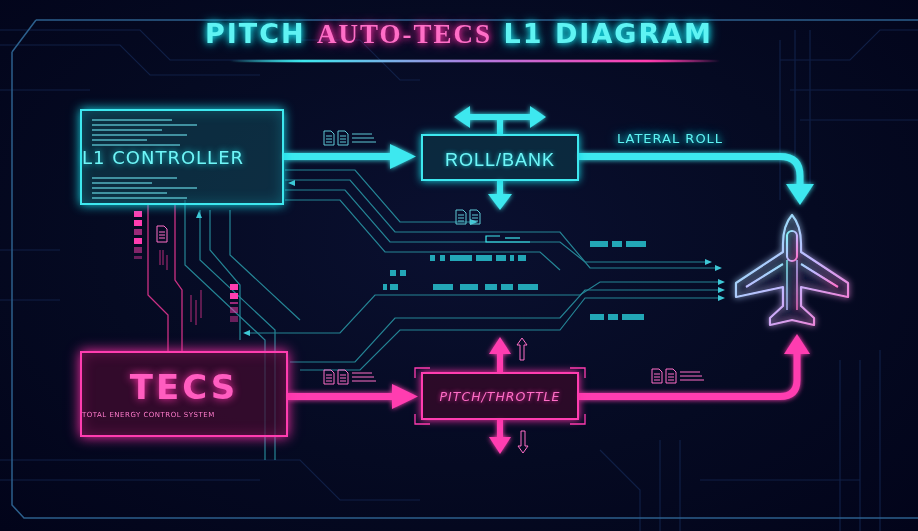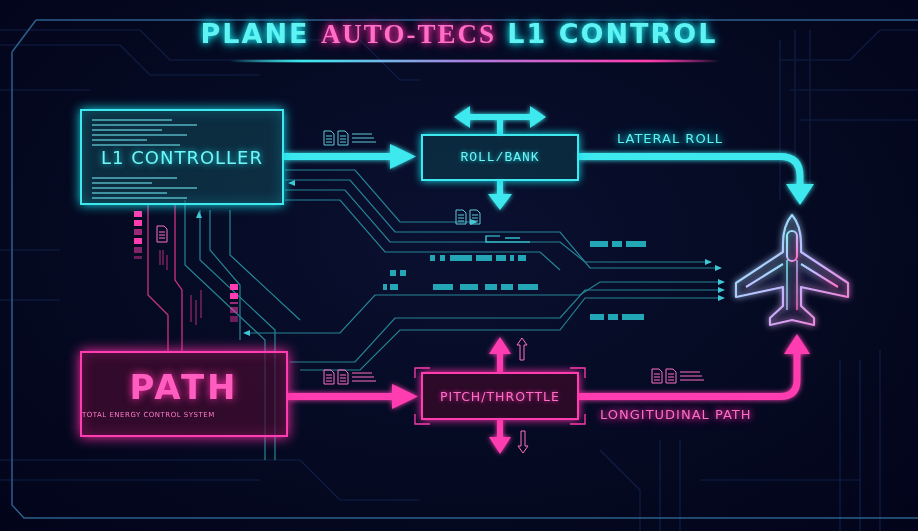--- a/index.html
+++ b/index.html
@@ -7,28 +7,28 @@
   .stage{position:absolute;left:0;top:0;width:918px;height:531px;
     background:radial-gradient(ellipse at 50% 45%, #0a1030 0%, #050a22 55%, #02041a 100%);}
   svg.layer{position:absolute;left:0;top:0;width:918px;height:531px;}
   .txt{position:absolute;white-space:nowrap;letter-spacing:1px;}
   .title{left:0;width:918px;top:18px;text-align:center;font-family:"DejaVu Sans","Liberation Sans",sans-serif;font-weight:bold;font-size:27px;letter-spacing:2px;}
   .t-cyan{color:#5ff3f3;text-shadow:0 0 6px #17e0e8,0 0 12px #0ab5c8;}
   .t-pink{color:#ff6ec7;text-shadow:0 0 6px #ff2fa8,0 0 12px #d11a86;font-family:Liberation Serif, serif;}
   .box{position:absolute;box-sizing:border-box;}
   .l1box{left:80px;top:109px;width:204px;height:96px;border:2px solid #3ee8ef;background:rgba(18,72,88,0.55);
     box-shadow:0 0 10px #17d9e6,inset 0 0 14px rgba(23,217,230,0.25);}
-  .l1label{left:0;width:100%;top:36px;text-align:center;font-family:"DejaVu Sans","Liberation Sans",sans-serif;font-size:18px;color:#6ff6f8;text-shadow:0 0 6px #17e0e8;letter-spacing:1px;}
+  .l1label{left:0;width:100%;top:36px;font-family:"DejaVu Sans","Liberation Sans",sans-serif;font-size:18px;color:#6ff6f8;text-shadow:0 0 6px #17e0e8;letter-spacing:1px;}
   .codeline{position:absolute;left:10px;height:2px;background:rgba(110,230,240,0.55);}
   .rollbox{left:421px;top:134px;width:158px;height:47px;border:2px solid #3ee8ef;background:rgba(14,60,76,0.6);box-shadow:0 0 8px #17d9e6;}
-  .rolllabel{left:0;width:100%;top:14px;text-align:center;font-family:Liberation Mono, monospace;font-size:13px;color:#6ff6f8;text-shadow:0 0 4px #17e0e8;}
+  .rolllabel{left:0;width:100%;top:14px;text-align:center;font-family:Liberation Sans, sans-serif;font-size:18px;color:#6ff6f8;text-shadow:0 0 4px #17e0e8;}
   .tecsbox{left:80px;top:351px;width:208px;height:86px;border:2px solid #ff3db0;background:rgba(70,12,48,0.7);box-shadow:0 0 12px #ff2fa8,inset 0 0 14px rgba(255,47,168,0.25);}
   .tecslabel{left:0;width:100%;top:14px;text-align:center;font-family:"DejaVu Sans","Liberation Sans",sans-serif;font-weight:bold;font-size:34px;color:#ff5dc0;text-shadow:0 0 8px #ff2fa8;letter-spacing:3px;}
   .tecssub{left:0;width:100%;top:58px;font-family:"DejaVu Sans","Liberation Sans",sans-serif;font-size:7px;color:#ff7ccc;letter-spacing:0.5px;}
-  .pitchbox{left:421px;top:372px;width:158px;height:48px;border:2px solid #ff3db0;background:rgba(60,10,42,0.7);box-shadow:0 0 8px #ff2fa8;}
+  .pitchbox{left:421px;top:372px;width:158px;height:48px;border:2px solid #ff3db0;background:rgba(60,10,42,0.7);box-shadow:0 0 8px #ff2fa8;font-style:italic;}
   .pitchlabel{left:0;width:100%;top:15px;text-align:center;font-family:"DejaVu Sans","Liberation Sans",sans-serif;font-size:12.5px;color:#ff6ec7;text-shadow:0 0 4px #ff2fa8;}
   .lateral{left:617px;top:131px;font-family:"DejaVu Sans","Liberation Sans",sans-serif;font-size:13px;}
   .longit{left:600px;top:407px;font-family:"DejaVu Sans","Liberation Sans",sans-serif;font-size:13px;}
 </style>
 </head>
 <body>
 
 <div class="stage">
 
   <svg class="layer" viewBox="0 0 918 531">
@@ -251,23 +251,23 @@
     </defs>
     <g stroke="url(#planeGrad)" stroke-width="2.2" fill="rgba(20,24,60,0.6)" stroke-linejoin="round" filter="url(#glowP)">
       <path d="M792 215 C786 222 783 232 783 244 V252 L736 283 V297 L783 287 V306 L770 318 V325 L792 320 L814 325 V318 L801 306 V287 L848 297 V283 L801 252 V244 C801 232 798 222 792 215z"></path>
       <rect x="787" y="231" width="10" height="30" rx="5" fill="none"></rect>
       <path d="M783 264 L746 287 M801 264 L838 287" fill="none"></path>
       <path d="M787 260 V310 M797 260 V310" fill="none" stroke-width="1.4"></path>
     </g>
   </svg>
 
   <div class="txt title">
-    <span class="t-cyan">PLANE</span>
+    <span class="t-cyan">PITCH</span>
     <span class="t-pink">AUTO-TECS</span>
-    <span class="t-cyan">L1 CONTROL</span>
+    <span class="t-cyan">L1 DIAGRAM</span>
   </div>
 
   <div class="box l1box">
     <div class="codeline" style="top:8px;width:80px"></div>
     <div class="codeline" style="top:13px;width:105px"></div>
     <div class="codeline" style="top:18px;width:70px"></div>
     <div class="codeline" style="top:23px;width:95px"></div>
     <div class="codeline" style="top:28px;width:55px"></div>
     <div class="codeline" style="top:33px;width:88px"></div>
     <div class="txt l1label">L1 CONTROLLER</div>
@@ -276,24 +276,23 @@
     <div class="codeline" style="top:76px;width:105px"></div>
     <div class="codeline" style="top:81px;width:75px"></div>
     <div class="codeline" style="top:86px;width:95px"></div>
   </div>
 
   <div class="box rollbox">
     <div class="txt rolllabel">ROLL/BANK</div>
   </div>
 
   <div class="box tecsbox">
-    <div class="txt tecslabel">PATH</div>
+    <div class="txt tecslabel">TECS</div>
     <div class="txt tecssub">TOTAL ENERGY CONTROL SYSTEM</div>
   </div>
 
   <div class="box pitchbox">
     <div class="txt pitchlabel">PITCH/THROTTLE</div>
   </div>
 
   <div class="txt lateral t-cyan">LATERAL ROLL</div>
-  <div class="txt longit t-pink">LONGITUDINAL PATH</div>
 
 </div>
 
 </body></html>

